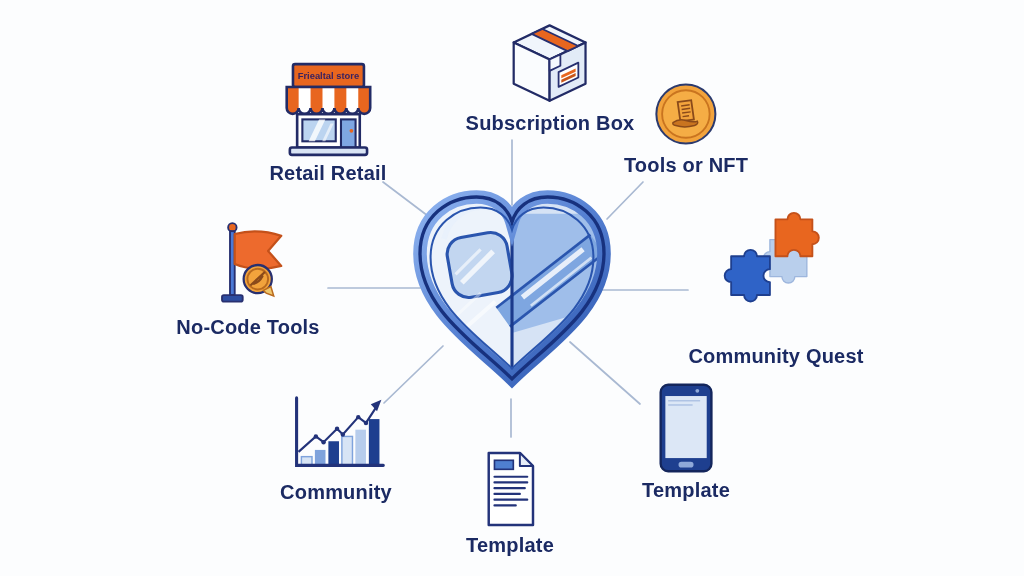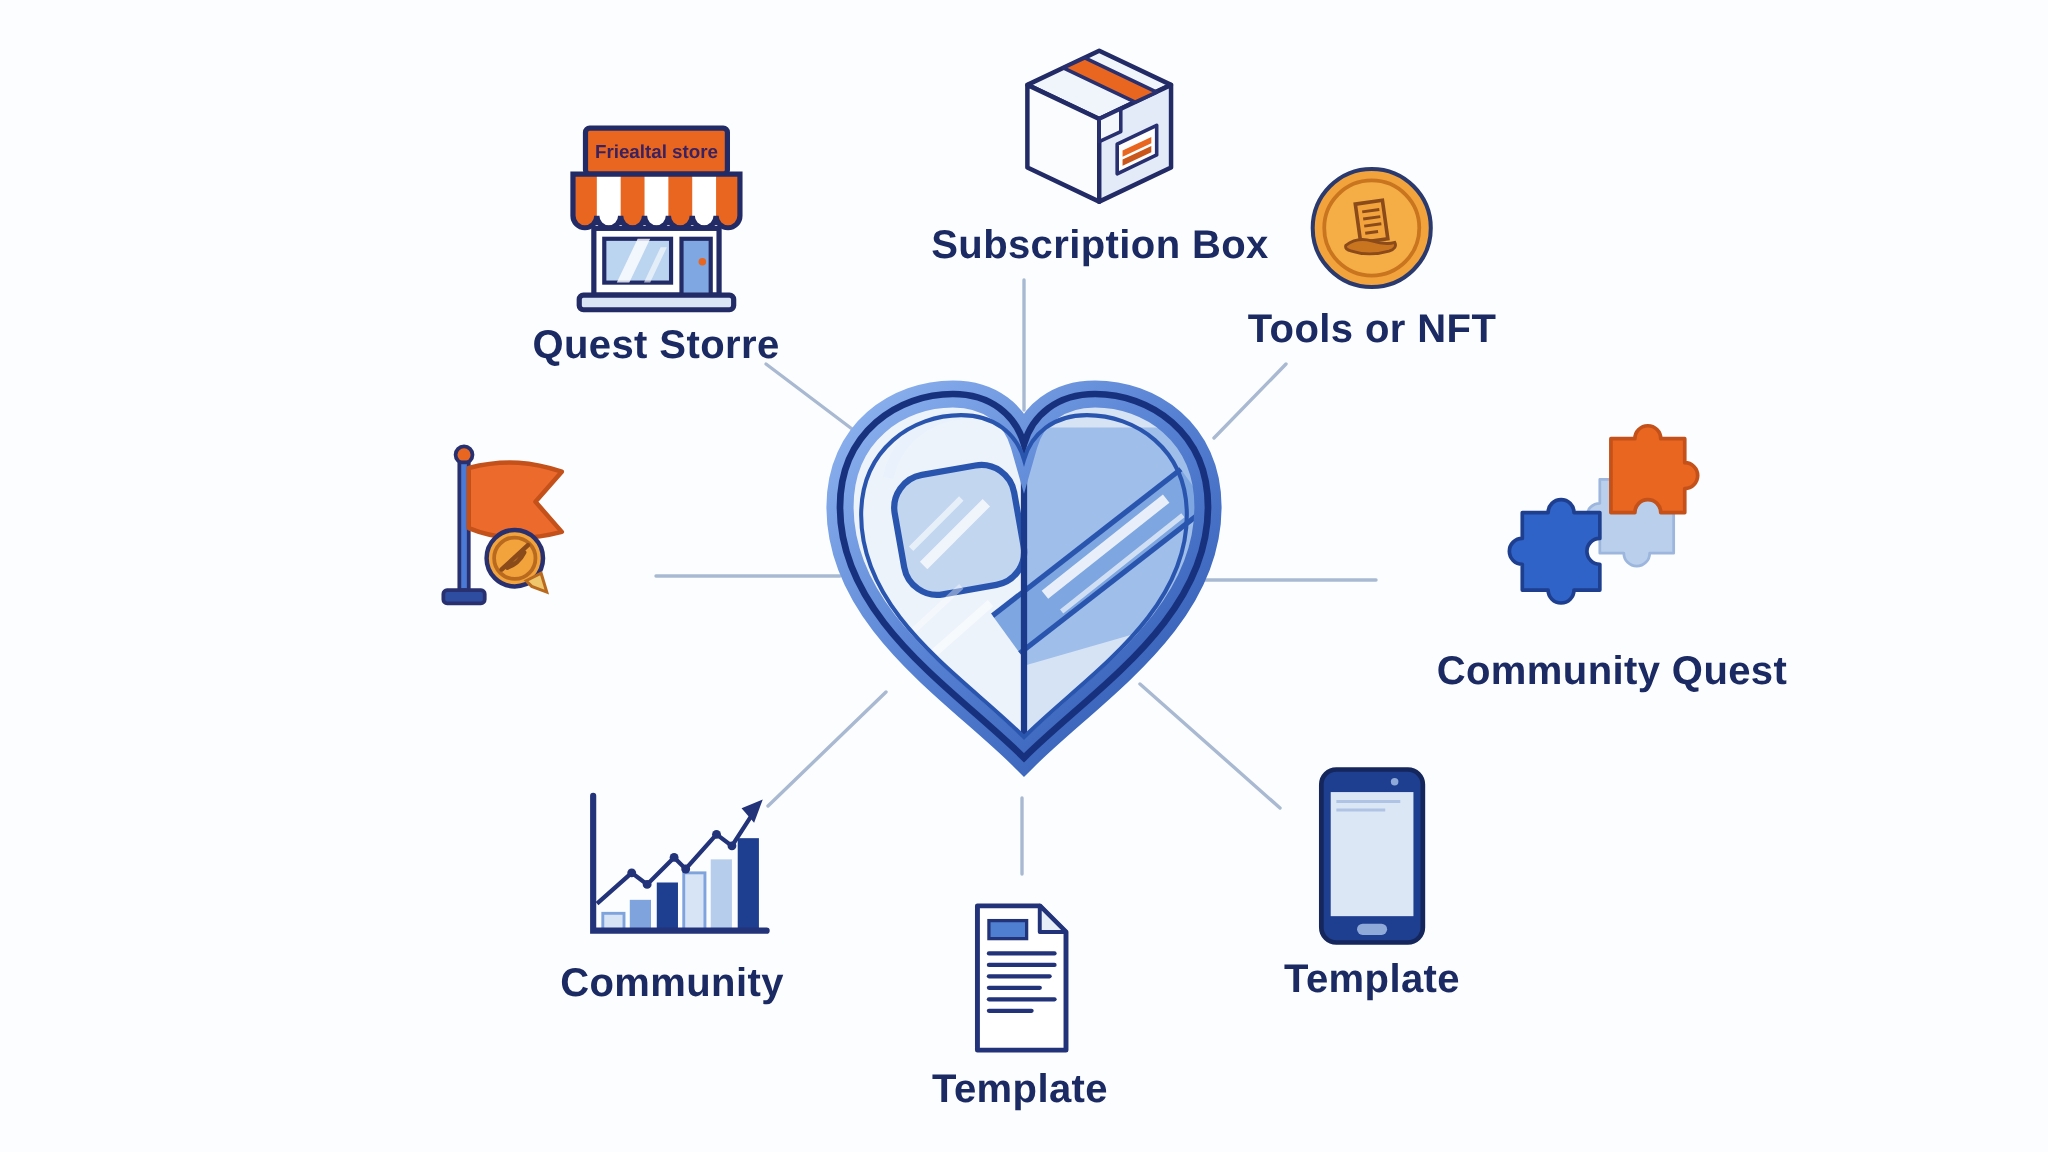--- a/index.html
+++ b/index.html
@@ -88,21 +88,21 @@
       </g>
       <path d="M10,24 H90 V44 A5.71,5.71 0 0 1 78.57,44 A5.71,5.71 0 0 1 67.14,44 A5.71,5.71 0 0 1 55.71,44 A5.71,5.71 0 0 1 44.28,44 A5.71,5.71 0 0 1 32.85,44 A5.71,5.71 0 0 1 21.42,44 A5.71,5.71 0 0 1 10,44 Z" fill="none" stroke="#222B66" stroke-width="2.5"></path>
       <rect x="20" y="50" width="60" height="32" fill="#FFFFFF" stroke="#222B66" stroke-width="2.5"></rect>
       <rect x="25" y="55" width="32" height="21" fill="#BBD4F0" stroke="#222B66" stroke-width="2"></rect>
       <polygon points="31,76 41,55 47,55 37,76" fill="#FFFFFF" opacity="0.8"></polygon>
       <polygon points="44,76 52,59 55,59 47,76" fill="#FFFFFF" opacity="0.6"></polygon>
       <rect x="62" y="55" width="14" height="27" fill="#7FA7E2" stroke="#222B66" stroke-width="2"></rect>
       <circle cx="72" cy="66" r="1.8" fill="#E8661F"></circle>
       <rect x="13" y="82" width="74" height="7" rx="2" fill="#D9E4F4" stroke="#222B66" stroke-width="2.5"></rect>
     </svg>
-    <div class="label">Quest Storre</div>
+    <div class="label">Retail Retail</div>
   </div>
 
   <div class="node" style="left:510px; top:20px;margin-left:40px;">
     <svg class="icon" width="90" height="88" viewBox="0 0 100 98">
       <polygon points="50,6 90,25 50,44 10,25" fill="#F0F5FC" stroke="#222B66" stroke-width="2.5" stroke-linejoin="round"></polygon>
       <polygon points="10,25 50,44 50,90 10,71" fill="#FAFCFE" stroke="#222B66" stroke-width="2.5" stroke-linejoin="round"></polygon>
       <polygon points="90,25 50,44 50,90 90,71" fill="#E2EBF7" stroke="#222B66" stroke-width="2.5" stroke-linejoin="round"></polygon>
       <polygon points="30,15.5 42,10 82,29 70,34.6" fill="#E8661F" stroke="#283070" stroke-width="2" stroke-linejoin="round"></polygon>
       <polygon points="50,44 62,38.4 62,51 50,56.6" fill="#F4F8FD" stroke="#283070" stroke-width="2" stroke-linejoin="round"></polygon>
       <polygon points="60,58 82,47.5 82,64 60,74.5" fill="#FFFFFF" stroke="#283070" stroke-width="2" stroke-linejoin="round"></polygon>
@@ -132,23 +132,24 @@
     <svg class="icon" width="94" height="94" viewBox="0 0 100 100">
       <circle cx="33" cy="10" r="4.5" fill="#E8661F" stroke="#283070" stroke-width="2"></circle>
       <rect x="30.5" y="14" width="5" height="68" fill="#4B79D6" stroke="#283070" stroke-width="2"></rect>
       <rect x="22" y="82" width="22" height="7" rx="2" fill="#2E4DA0" stroke="#283070" stroke-width="2"></rect>
       <path d="M35.5,17 C55,12 70,14 85,19 L71,35 L85,51 C66,56 50,55 35.5,49 Z" fill="#ED6A2D" stroke="#C4511A" stroke-width="2.4" stroke-linejoin="round"></path>
       <circle cx="60" cy="65" r="15" fill="#F2A33C" stroke="#283070" stroke-width="2.4"></circle>
       <circle cx="60" cy="65" r="11" fill="none" stroke="#B96A1E" stroke-width="2"></circle>
       <path d="M53 71 L67 58 M56 70 q6 -2 9 -8" fill="none" stroke="#8A4A1A" stroke-width="2.4" stroke-linecap="round"></path>
       <polygon points="66,77 74,73 77,83 69,80" fill="#EFC66B" stroke="#B96A1E" stroke-width="1.6"></polygon>
     </svg>
-  </div>
-
-  <div class="node" style="left:806px; top:210px;">
+    <div class="label">No-Code Tools</div>
+  </div>
+
+  <div class="node" style="left:776px; top:210px;gap:20px;">
     <svg class="icon" width="120" height="111" viewBox="0 0 130 120">
       <g transform="translate(58,32)">
         <path d="M0,0 H40 V40 H27 a7 7 0 1 1 -14 0 H0 V27 a7 7 0 1 1 0 -14 Z" fill="#B9CFEC" stroke="#9DB6DD" stroke-width="1.5" stroke-linejoin="round"></path>
       </g>
       <g transform="translate(64,10)">
         <path d="M0,0 H13 a7 7 0 1 1 14 0 H40 V13 a7 7 0 1 1 0 14 V40 H27 a7 7 0 1 0 -14 0 H0 Z" fill="#E8661F" stroke="#C4511A" stroke-width="2" stroke-linejoin="round"></path>
       </g>
       <g transform="translate(16,50)">
         <path d="M0,0 H14 a7 7 0 1 1 14 0 H42 V14 a7 7 0 1 0 0 14 V42 H28 a7 7 0 1 1 -14 0 H0 V28 a7 7 0 1 1 0 -14 Z" fill="#2F63C7" stroke="#1E3F8F" stroke-width="2" stroke-linejoin="round"></path>
       </g>

